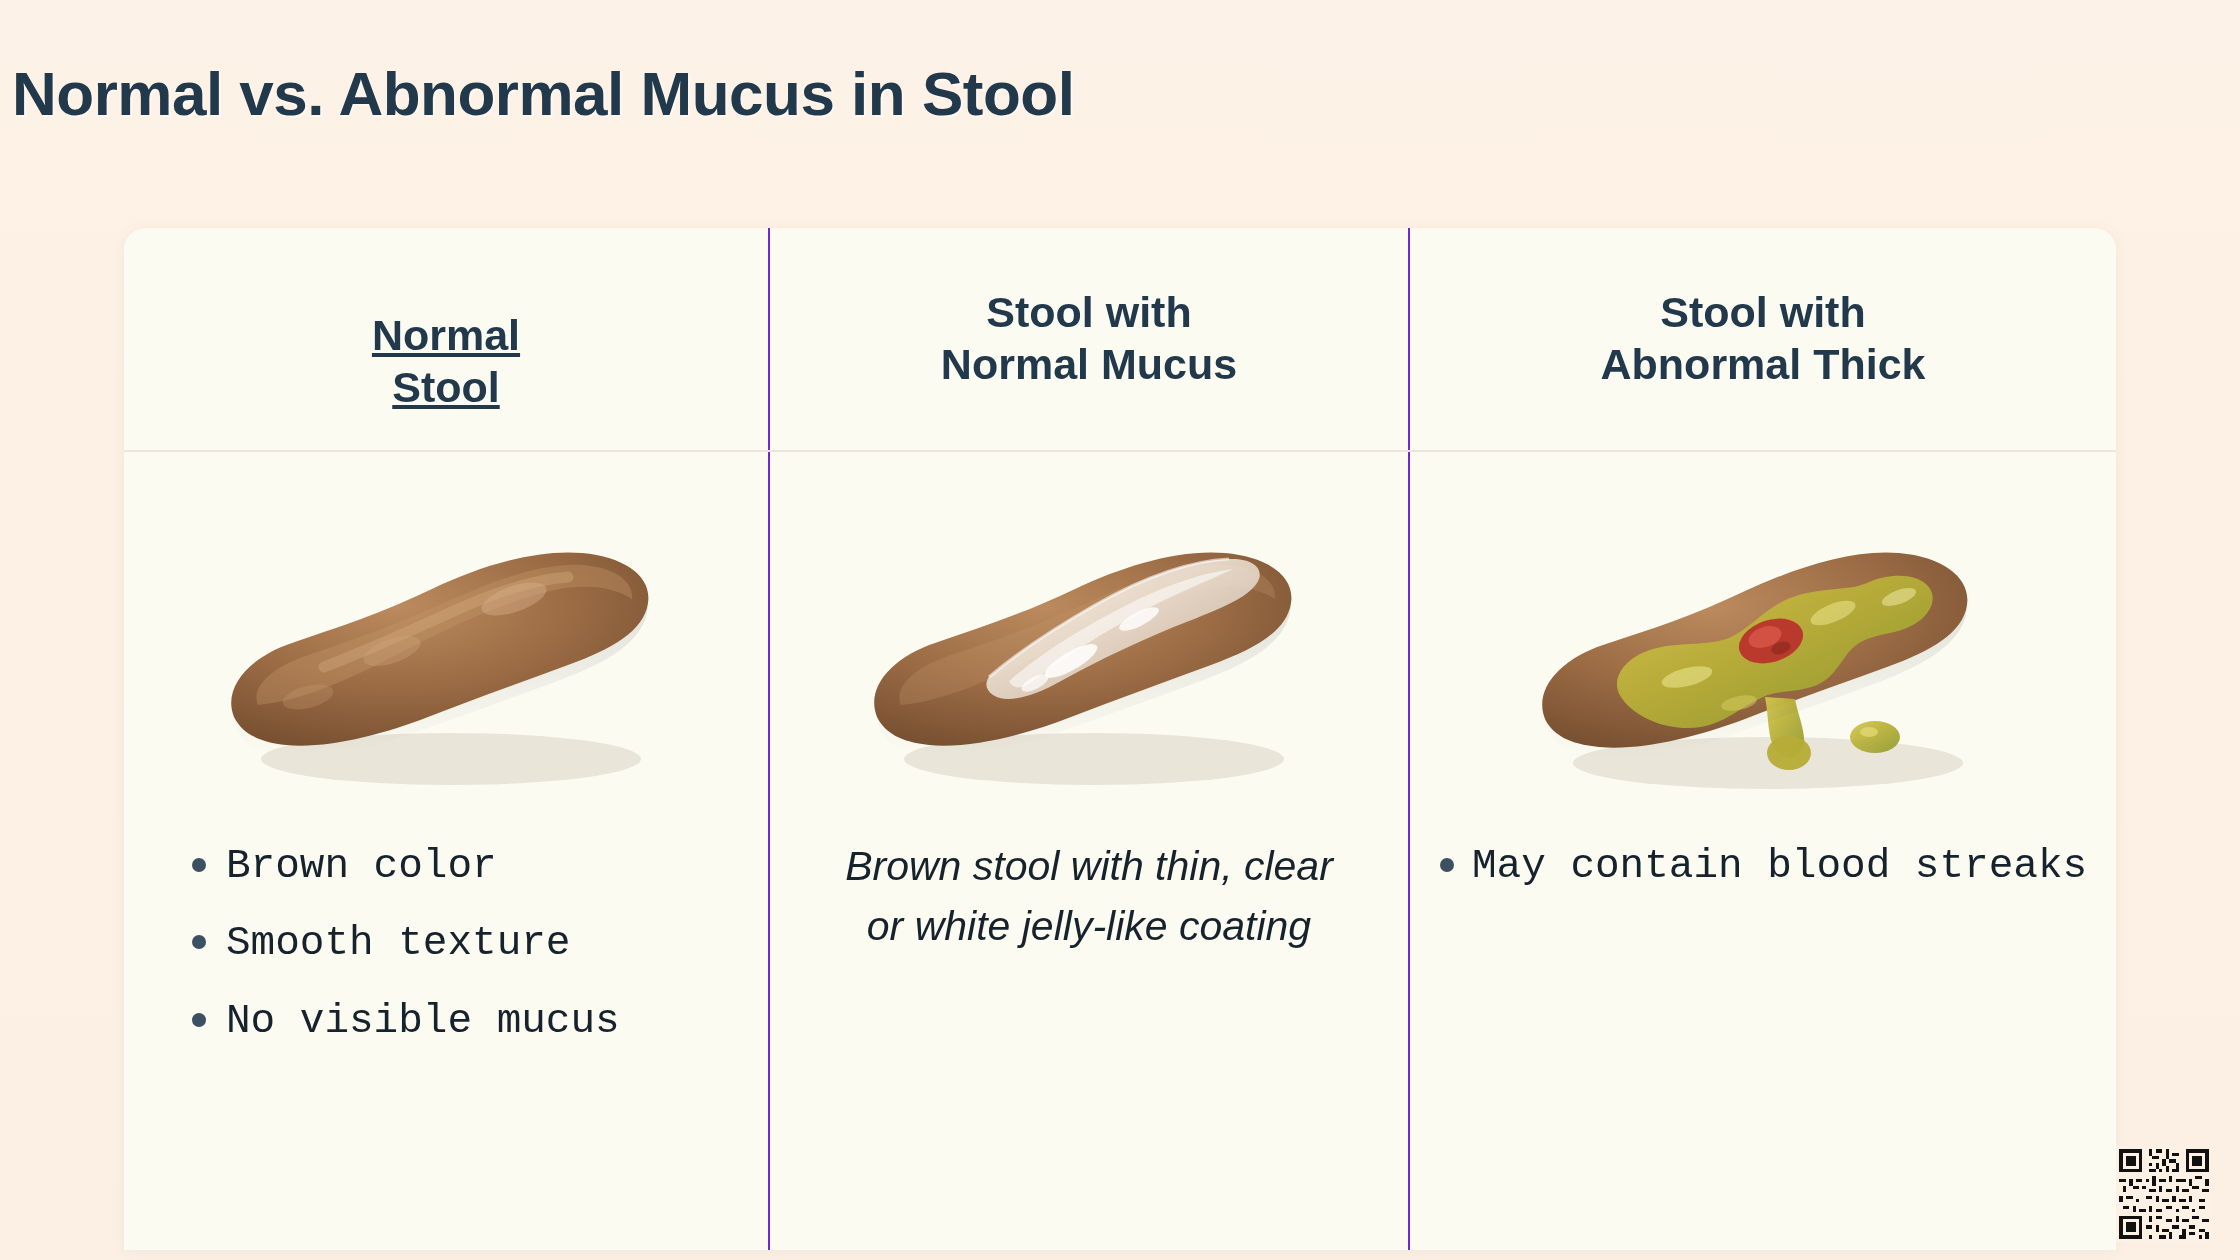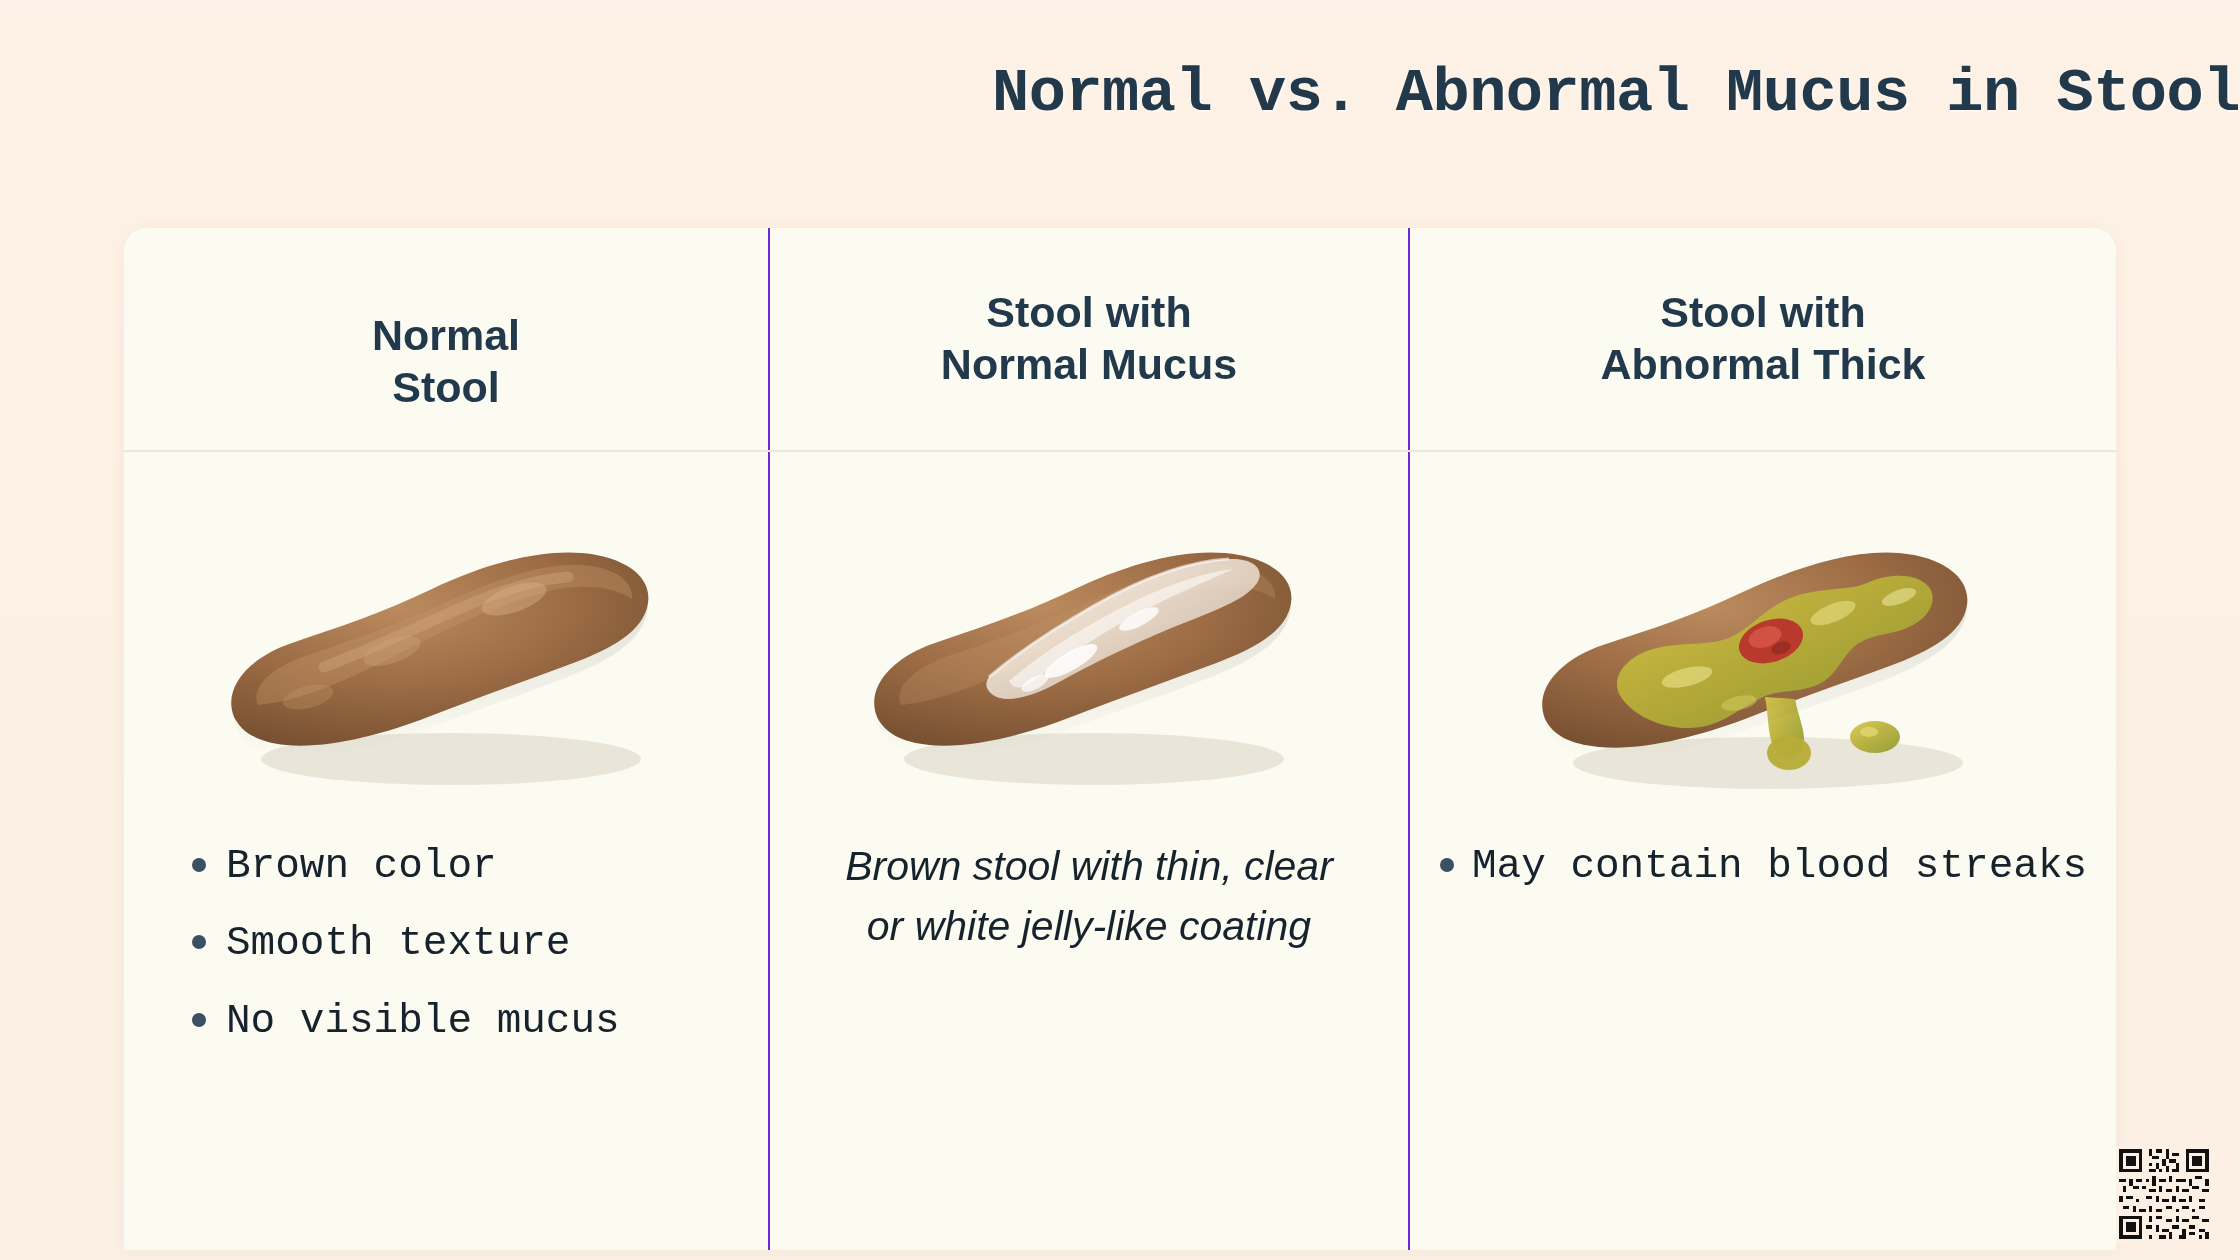--- a/index.html
+++ b/index.html
@@ -10,27 +10,26 @@
     font-family:"Liberation Sans","DejaVu Sans",sans-serif;
     overflow:hidden;
     position:relative;
   }
   .page{
     position:absolute;inset:0;
     background:linear-gradient(180deg,#fdf2e7 0%,#fdf0e4 40%,#fcf0e5 100%);
   }
   .title{
     position:absolute;left:12px;right:0;top:58px;
-    text-align:right;
+    text-align:left;
     font-size:62px;
     font-weight:bold;
     letter-spacing:-0.5px;
     color:#22394b;
     text-shadow:2px 2px 0 rgba(255,255,255,.45);
-    font-family:Liberation Mono, monospace;
   }
   .card{
     position:absolute;
     left:124px;top:228px;
     width:1992px;height:1022px;
     background:#fcfbf2;
     border-radius:22px 22px 0 0;
     box-shadow:0 2px 14px rgba(120,90,60,.07);
     overflow:hidden;
     display:flex;
@@ -58,21 +57,21 @@
     height:100%;
     text-align:center;
     font-size:43px;
     font-weight:bold;
     line-height:1.2;
     color:#22394b;
     padding:0 24px;
     box-sizing:border-box;
     text-shadow:1px 1px 0 rgba(255,255,255,.5);
   }
-  .col-head.c1-head{padding-top:46px;}
+  .col-head.c1-head{padding-top:46px;text-decoration:underline;}
 
   .col-body{
     display:flex;flex-direction:column;
     align-items:center;
     height:100%;
     box-sizing:border-box;
     padding:24px 22px 10px;
   }
   .art{
     height:360px;

